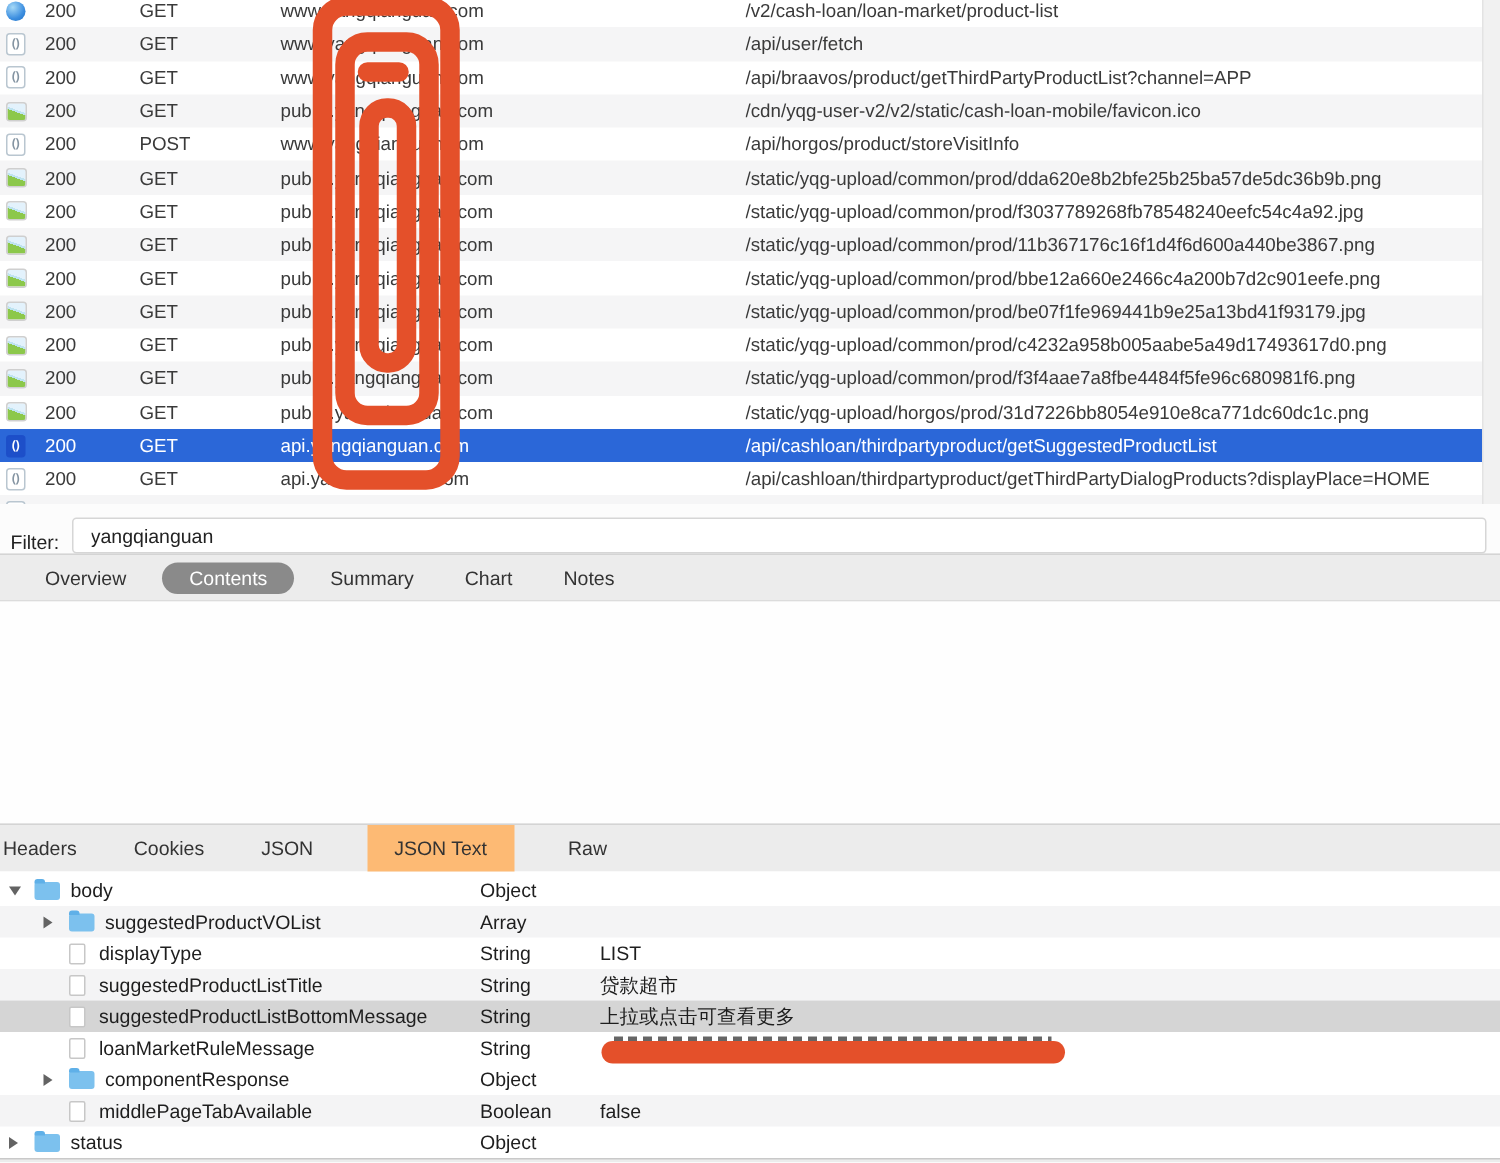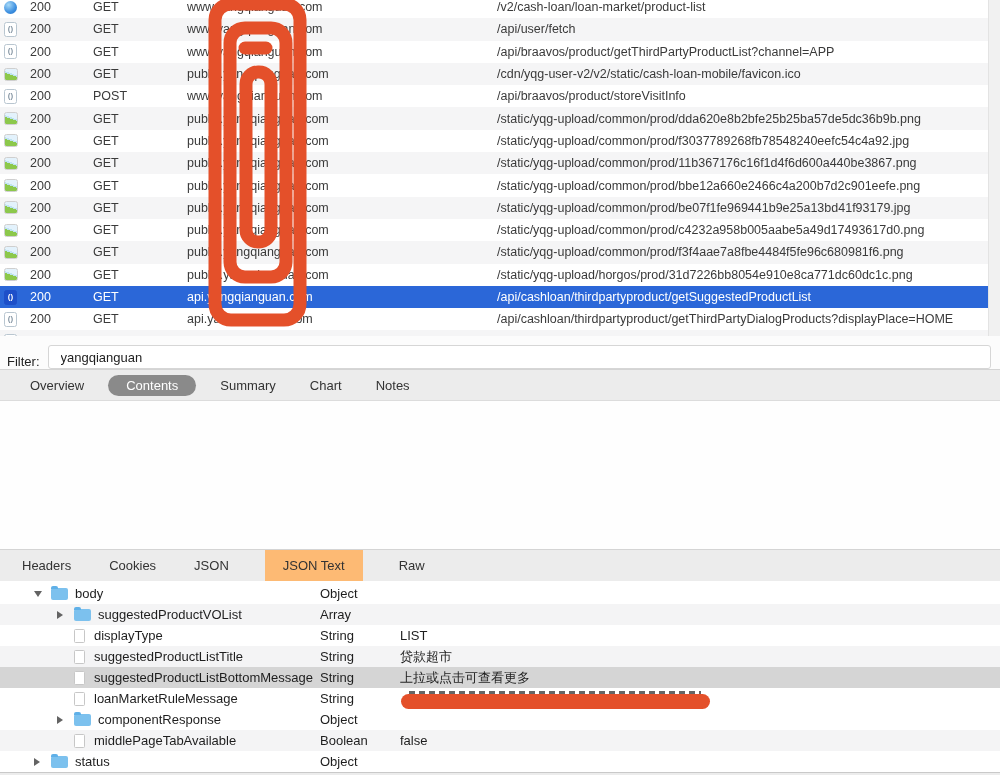--- a/index.html
+++ b/index.html
@@ -46,21 +46,21 @@
   .tabbar-top { height:32px; background:#ececec; border-top:1px solid #d4d4d4;
                 border-bottom:1px solid #dcdcdc; display:flex; align-items:center;
                 padding-left:20px; gap:14px; }
   .tab-top { font-size:13px; color:#333; padding:3px 10px; }
   .tab-top.active { background:#8a8a8a; color:#fff; border-radius:12px; padding:3px 18px; }
 
   .blank-panel { height:148px; background:#fefefe; }
 
   
   .tabbar-lower { height:32px; background:#ececec; border-top:1px solid #d4d4d4;
-                  display:flex; align-items:stretch; padding-left:20px; gap:34px; }
+                  display:flex; align-items:stretch; gap:34px; }
   .tab-lower { font-size:13px; color:#333; display:flex; align-items:center; padding:0 2px; }
   .tab-lower.active { background:#fdba74; padding:0 18px; }
   .tab-gap { height:2px; background:#fff; }
 
   
   .tree { height:189px; background:#fff; overflow:hidden; }
   .ttrow { display:flex; align-items:center; height:21px; font-size:13px; color:#1e1e1e; }
   .ttrow.shade { background:#f4f4f5; }
   .ttrow.highlight { background:#d5d5d5; }
   .tw { display:flex; align-items:center; }
@@ -70,21 +70,21 @@
               border-right:4.5px solid transparent; border-top:6px solid #636363; }
   .tri-right { width:0; height:0; border-top:4.5px solid transparent;
                border-bottom:4.5px solid transparent; border-left:6px solid #636363; }
   .ic-folder { width:17px; height:12px; background:#7cc1ee; border-radius:2px; position:relative; margin-right:7px; }
   .ic-folder::before { content:""; position:absolute; top:-2px; left:0; width:7px; height:3px;
                        background:#5fb0e8; border-radius:2px 2px 0 0; }
   .ic-file { width:11px; height:14px; background:#fff; border:1px solid #c7c7c7; border-radius:1.5px; margin-right:9px; }
   .t-name { flex:0 0 auto; }
   .t-type { position:absolute; left:320px; }
   .t-value { position:absolute; left:400px; white-space:nowrap; }
-  .ttrow { position:relative;padding-left:28px; }
+  .ttrow { position:relative; }
   .redact-wrap { position:absolute; left:401px; top:2px; width:310px; height:19px; }
   .char-tops { position:absolute; left:8px; top:1px; width:292px; height:4px; opacity:.85;
                background:repeating-linear-gradient(90deg, #4a4a4a 0 6px, transparent 6px 10px); }
   .redact-bar { position:absolute; left:0; top:4px; width:309px; height:15px;
                 background:var(--accent); border-radius:8px; }
 
   .bottom-strip { height:3px; background:#ececec; border-top:1px solid #c9c9c9; }
 </style>
 </head>
 <body>
@@ -134,21 +134,21 @@
     <span class="cell-path">/cdn/yqg-user-v2/v2/static/cash-loan-mobile/favicon.ico</span>
   </div>
 
   <div class="trow">
     <span class="cell-icon">
             <span class="ic ic-json">()</span>
           </span>
     <span class="cell-status">200</span>
     <span class="cell-method">POST</span>
     <span class="cell-host">www.yangqianguan.com</span>
-    <span class="cell-path">/api/braavos/product/storeVisitInfo</span>
+    <span class="cell-path">/api/horgos/product/storeVisitInfo</span>
   </div>
 
   <div class="trow">
     <span class="cell-icon">
             <span class="ic ic-image"></span>
           </span>
     <span class="cell-status">200</span>
     <span class="cell-method">GET</span>
     <span class="cell-host">public.yangqianguan.com</span>
     <span class="cell-path">/static/yqg-upload/common/prod/dda620e8b2bfe25b25ba57de5dc36b9b.png</span>

